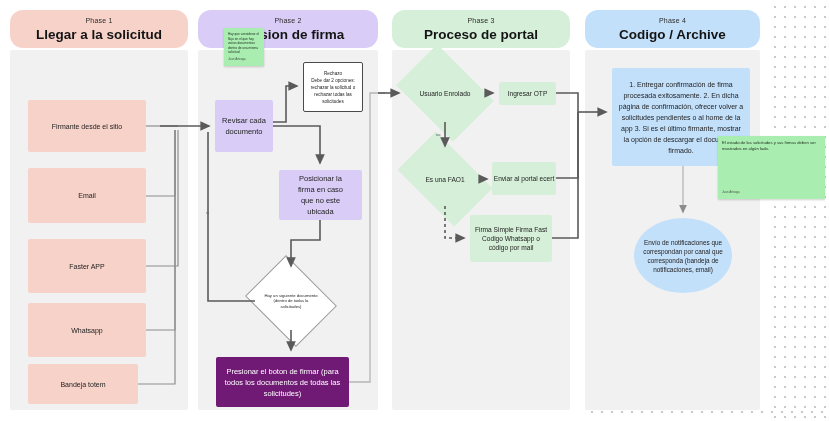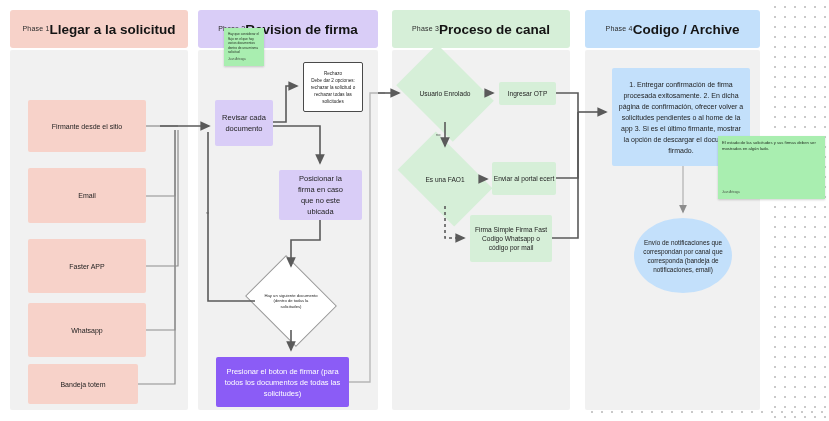--- a/index.html
+++ b/index.html
@@ -13,34 +13,34 @@
   #canvas{position:absolute;inset:0;width:829px;height:421px;}
   
   .dotgrid{
     position:absolute;
     background-image:radial-gradient(#c9c9c9 0.8px, transparent 0.9px);
     background-size:10px 10px;
     background-position:2px 2px;
   }
   .lane{position:absolute;background:#f1f1f1;border-radius:2px;}
   .phase-header{
-    position:absolute;border-radius:3px;
-    display:flex;flex-direction:row;align-items:center;justify-content:center;
+    position:absolute;border-radius:13px;
+    display:flex;flex-direction:column;align-items:center;justify-content:center;
     text-align:center;
   }
   .phase-sub{font-size:7px;color:#2b2b2b;letter-spacing:.2px;line-height:10px;}
   .phase-title{font-size:13.5px;font-weight:bold;color:#141414;line-height:16px;margin-top:1px;}
   .node{
     position:absolute;
     display:flex;align-items:center;justify-content:center;
     text-align:center;box-sizing:border-box;
   }
   .pink{background:#f7d2c9;border-radius:2px;font-size:7px;color:#1d1d1d;}
   .purple{background:#d9cdf7;border-radius:2px;font-size:7.5px;color:#1d1d1d;line-height:11px;}
-  .purple-strong{background:#8b5cf6;border-radius:2px;font-size:7.5px;color:#ffffff;line-height:11px;}
+  .purple-strong{background:#701a75;border-radius:2px;font-size:7.5px;color:#ffffff;line-height:11px;}
   .whitebox{background:#ffffff;border:1px solid #4a4a4a;border-radius:2px;font-size:4.6px;color:#1d1d1d;line-height:7px;padding:3px;}
   .green{background:#d6efd8;border-radius:2px;font-size:6.6px;color:#1d1d1d;line-height:9px;}
   .blue{background:#c3e0fb;border-radius:2px;font-size:7px;color:#1d1d1d;line-height:11px;padding:4px 6px;}
   .ellipse{background:#c3e0fb;border-radius:50%;font-size:6.4px;color:#1d1d1d;line-height:9px;padding:4px;}
   .sticky{
     position:absolute;background:#a9eeb0;
     box-shadow:0 1px 2px rgba(0,0,0,.18);
     font-size:3.2px;color:#233023;line-height:4.6px;
     padding:4px 4px;box-sizing:border-box;
     display:flex;flex-direction:column;justify-content:space-between;
@@ -97,21 +97,21 @@
   <div class="phase-header" style="left:198px;top:10px;width:180px;height:38px;background:#d9cdf7;">
     <div class="phase-sub">Phase 2</div>
     <div class="phase-title">Revision de firma</div>
   </div>
 
   <div class="sticky" style="left:224px;top:28px;width:40px;height:38px;">
     <div>Hay que considerar el flujo en el que hay varios documentos dentro de una misma solicitud</div>
     <div class="sticky-author">Juan Arteaga</div>
   </div>
 
-  <div class="node purple" style="left:215px;top:100px;width:58px;height:46px;">
+  <div class="node purple" style="left:215px;top:100px;width:58px;height:52px;">
     <span>Revisar cada documento</span>
   </div>
 
   <div class="node whitebox" style="left:303px;top:62px;width:60px;height:50px;flex-direction:column;">
     <span>Rechazo</span>
     <span>Debe dar 2 opciones: rechazar la solicitud o rechazar todas las solicitudes</span>
   </div>
 
   <div class="node purple" style="left:279px;top:170px;width:83px;height:50px;padding:0 12px;">
     <span>Posicionar la firma en caso que no este ubicada</span>
@@ -123,21 +123,21 @@
   </div>
   <div class="edgelabel" style="left:206px;top:210px;">si</div>
 
   <div class="node purple-strong" style="left:216px;top:357px;width:133px;height:50px;padding:0 5px;">
     <span>Presionar el boton de firmar (para todos los documentos de todas las solicitudes)</span>
   </div>
 
   <div class="lane" style="left:392px;top:50px;width:178px;height:360px;"></div>
   <div class="phase-header" style="left:392px;top:10px;width:178px;height:38px;background:#d6efd8;">
     <div class="phase-sub">Phase 3</div>
-    <div class="phase-title">Proceso de canal</div>
+    <div class="phase-title">Proceso de portal</div>
   </div>
 
   <div class="diamond d-green" style="left:405px;top:64px;width:80px;height:58px;">
     <div class="dshape"></div>
     <div class="dlabel" style="width:52px;">Usuario Enrolado</div>
   </div>
 
   <div class="node green" style="left:499px;top:82px;width:57px;height:23px;">
     <span>Ingresar OTP</span>
   </div>

